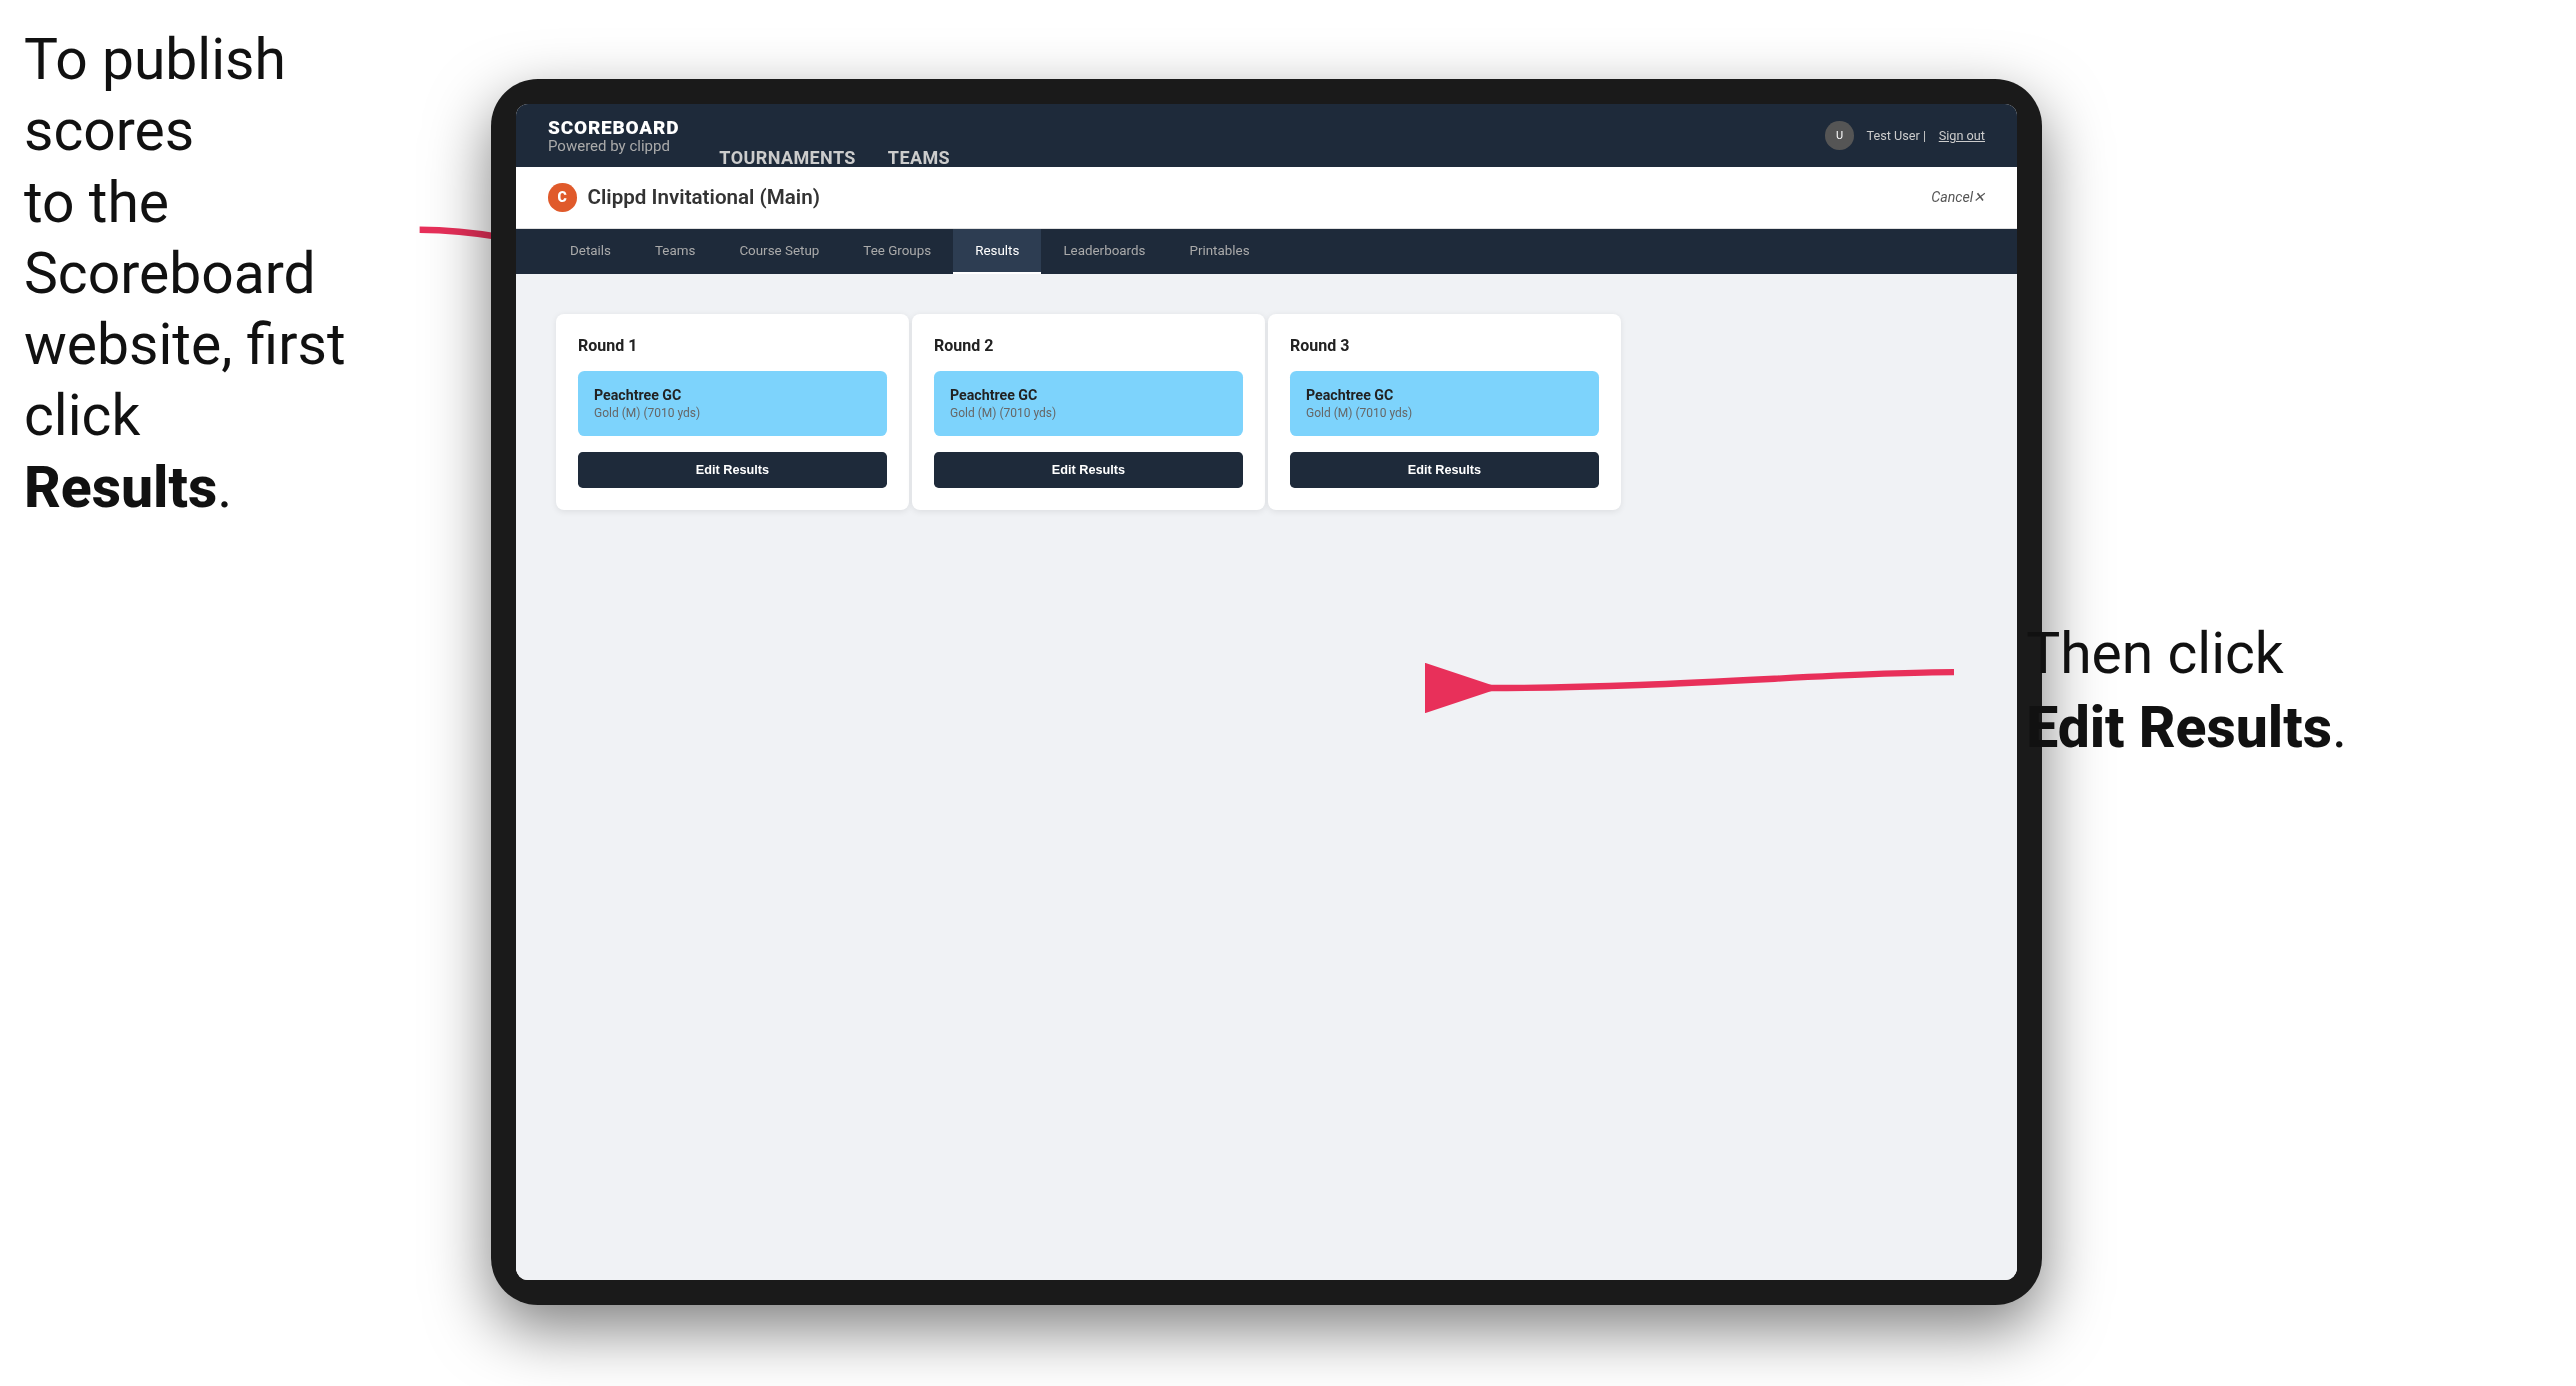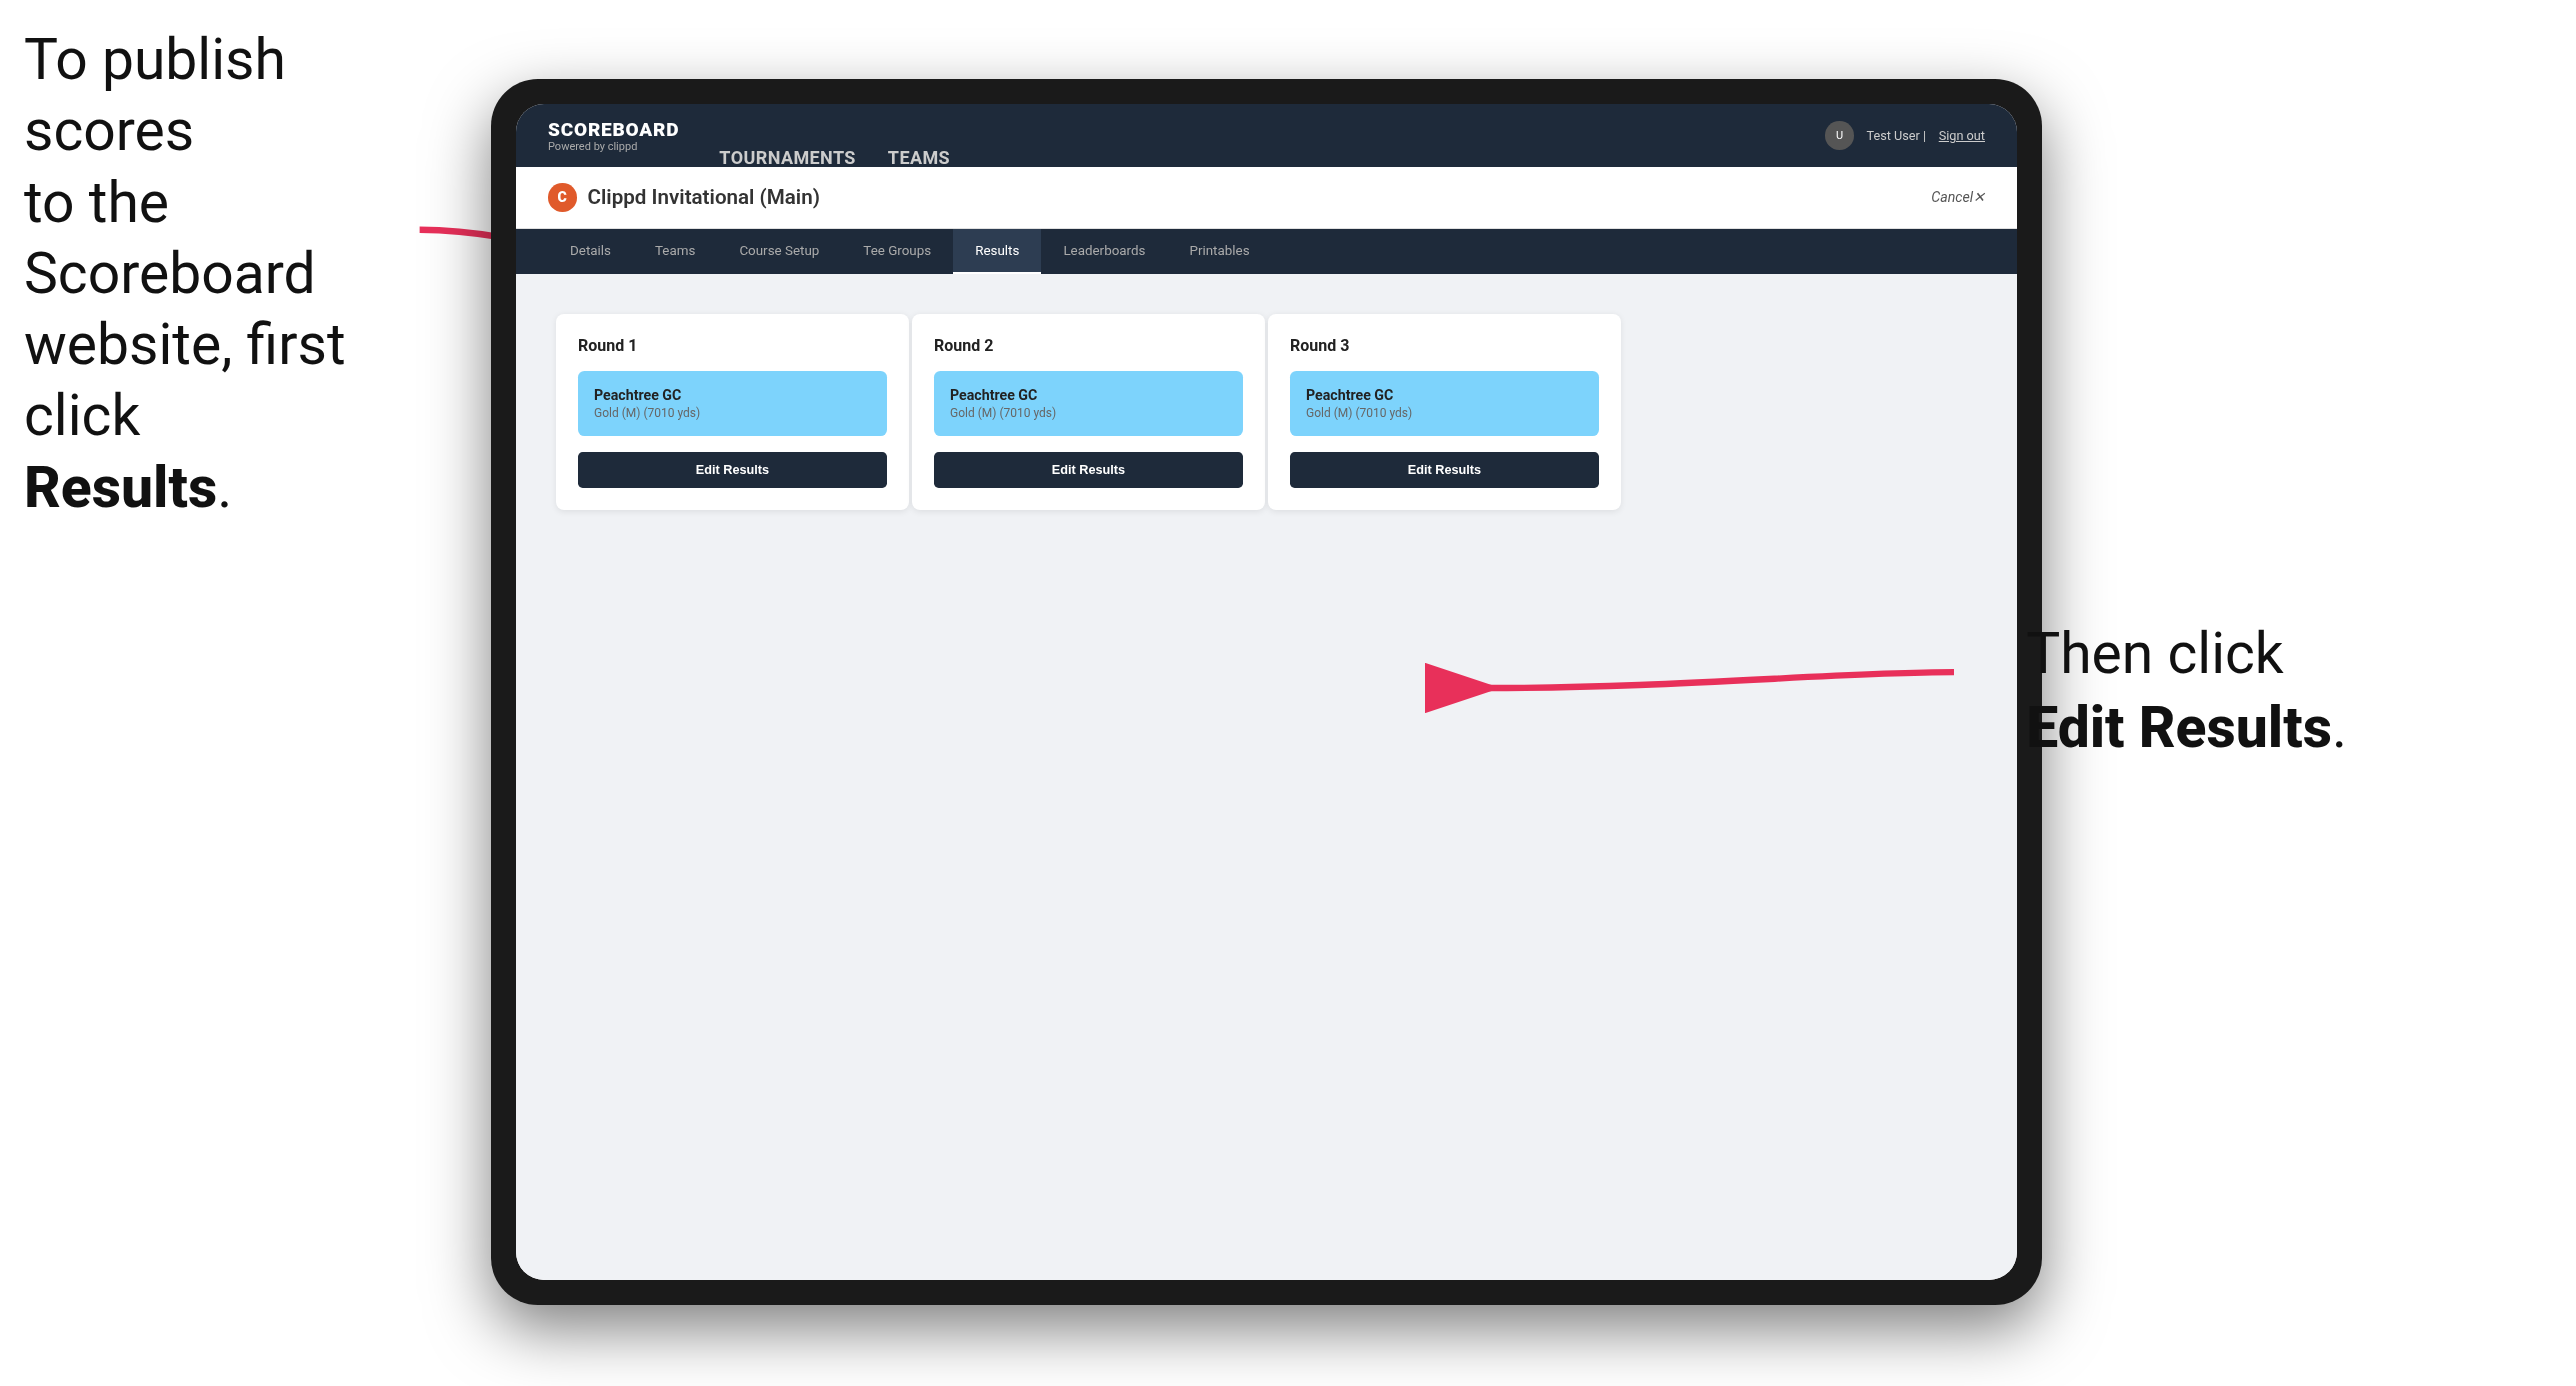--- a/index.html
+++ b/index.html
@@ -51,21 +51,21 @@
       background: #1a1a1a;
       border-radius: 47px;
       padding: 25px;
       box-shadow: 0 24px 63px rgba(0,0,0,0.5);
     }
 
     .tablet-screen {
       width: 100%;
       height: 100%;
       background: #f5f5f5;
-      border-radius: 28px;
+      border-radius: 12px;
       overflow: hidden;
       display: flex;
       flex-direction: column;
     }
 
     
     .navbar {
       background: #1e2a3a;
       height: 63px;
       display: flex;
@@ -80,21 +80,21 @@
       margin-right: 40px;
     }
     .logo-main {
       font-size: 19px;
       font-weight: 900;
       color: #ffffff;
       letter-spacing: 0.8px;
       text-transform: uppercase;
     }
     .logo-sub {
-      font-size: 11px;
+      font-size: 15px;
       color: #aaaaaa;
       margin-top: -1.6px;
     }
 
     .nav-links {
       display: flex;
       gap: 32px;
       flex: 1;
     }
     .nav-link {

